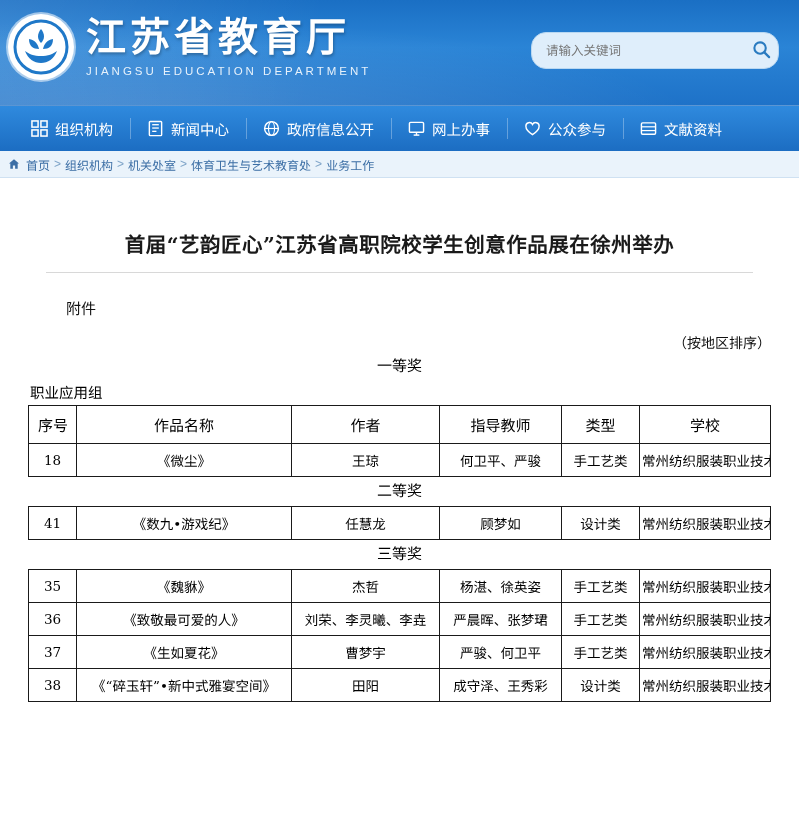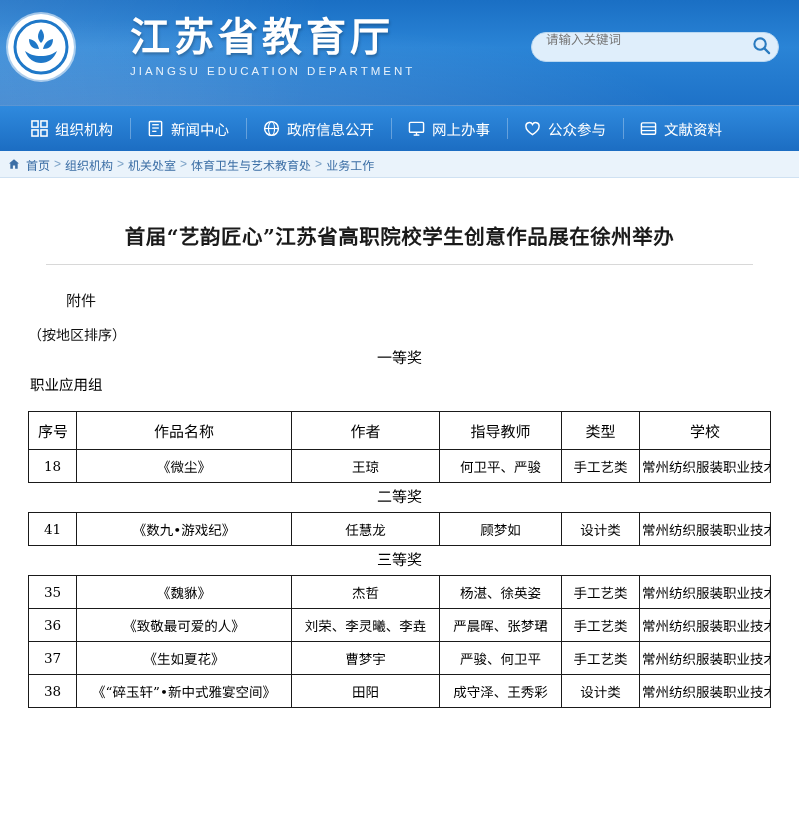--- a/index.html
+++ b/index.html
@@ -30,21 +30,20 @@
       radial-gradient(ellipse at 18% 120%, rgba(255,255,255,0.18), rgba(255,255,255,0) 60%),
       linear-gradient(100deg, rgba(255,255,255,0.10) 0%, rgba(255,255,255,0.0) 40%);
     pointer-events: none;
   }
   .logo-wrap {
     position: absolute;
     left: 8px;
     top: 14px;
     display: flex;
     align-items: center;
-    gap: 44px;
   }
   .logo-mark {
     width: 66px;
     height: 66px;
     border-radius: 50%;
     background: #ffffff;
     display: flex;
     align-items: center;
     justify-content: center;
     box-shadow: 0 0 0 2px rgba(255,255,255,0.55);
@@ -69,26 +68,26 @@
     font-size: 11.5px;
     color: #e6f1fb;
     letter-spacing: 3.0px;
     white-space: nowrap;
   }
   .search-box {
     position: absolute;
     right: 20px;
     top: 32px;
     width: 248px;
-    height: 30px;
+    height: 37px;
     background: #dfeefb;
     border: 1px solid #b9d8f2;
     border-radius: 15px;
     display: flex;
-    align-items: flex-start;
+    align-items: center;
     box-sizing: border-box;
   }
   .search-input {
     flex: 1 1 auto;
     border: none;
     outline: none;
     background: transparent;
     font-size: 12.5px;
     color: #6f92ad;
     padding: 0 6px 0 14px;
@@ -159,58 +158,58 @@
     padding: 0 28px;
     box-sizing: border-box;
   }
   .article-title {
     text-align: center;
     font-family: "DejaVu Serif", "Liberation Serif", serif;
     font-weight: bold;
     font-size: 20.5px;
     color: #1a1a1a;
     padding: 34px 0 14px 0;
-    margin: 8px 18px;
+    margin: 16px 18px;
     border-bottom: 1px solid #d8d8d8;
     letter-spacing: 0.5px;
   }
   .attach-label {
     font-family: "DejaVu Serif", "Liberation Serif", serif;
     font-size: 15px;
     color: #111;
     margin: 24px 0 0 38px;
   }
   .list-title {
     text-align: center;
     font-family: "DejaVu Serif", "Liberation Serif", serif;
     font-weight: bold;
     font-size: 21px;
     color: #000;
     margin: 30px 0 0 0;
     letter-spacing: 0.5px;
   }
   .list-subtitle {
-    text-align: left;
+    text-align: right;
     font-family: Liberation Serif, serif;
     font-size: 14px;
     color: #111;
     margin: 14px 0 0 0;
   }
   .award-level {
     text-align: center;
     font-family: "DejaVu Serif", "Liberation Serif", serif;
     font-size: 15px;
     color: #000;
     margin: 2px 0 6px 0;
   }
   .group-label {
     font-family: "DejaVu Serif", "Liberation Serif", serif;
     font-size: 14.5px;
     color: #000;
-    margin: 2px 0 17px 2px;
+    margin: 2px 0 3px 2px;
   }
 
   table.award {
     width: 100%;
     border-collapse: collapse;
     table-layout: fixed;
     font-family: "DejaVu Serif", "Liberation Serif", serif;
   }
   table.award th, table.award td {
     border: 1px solid #1a1a1a;

